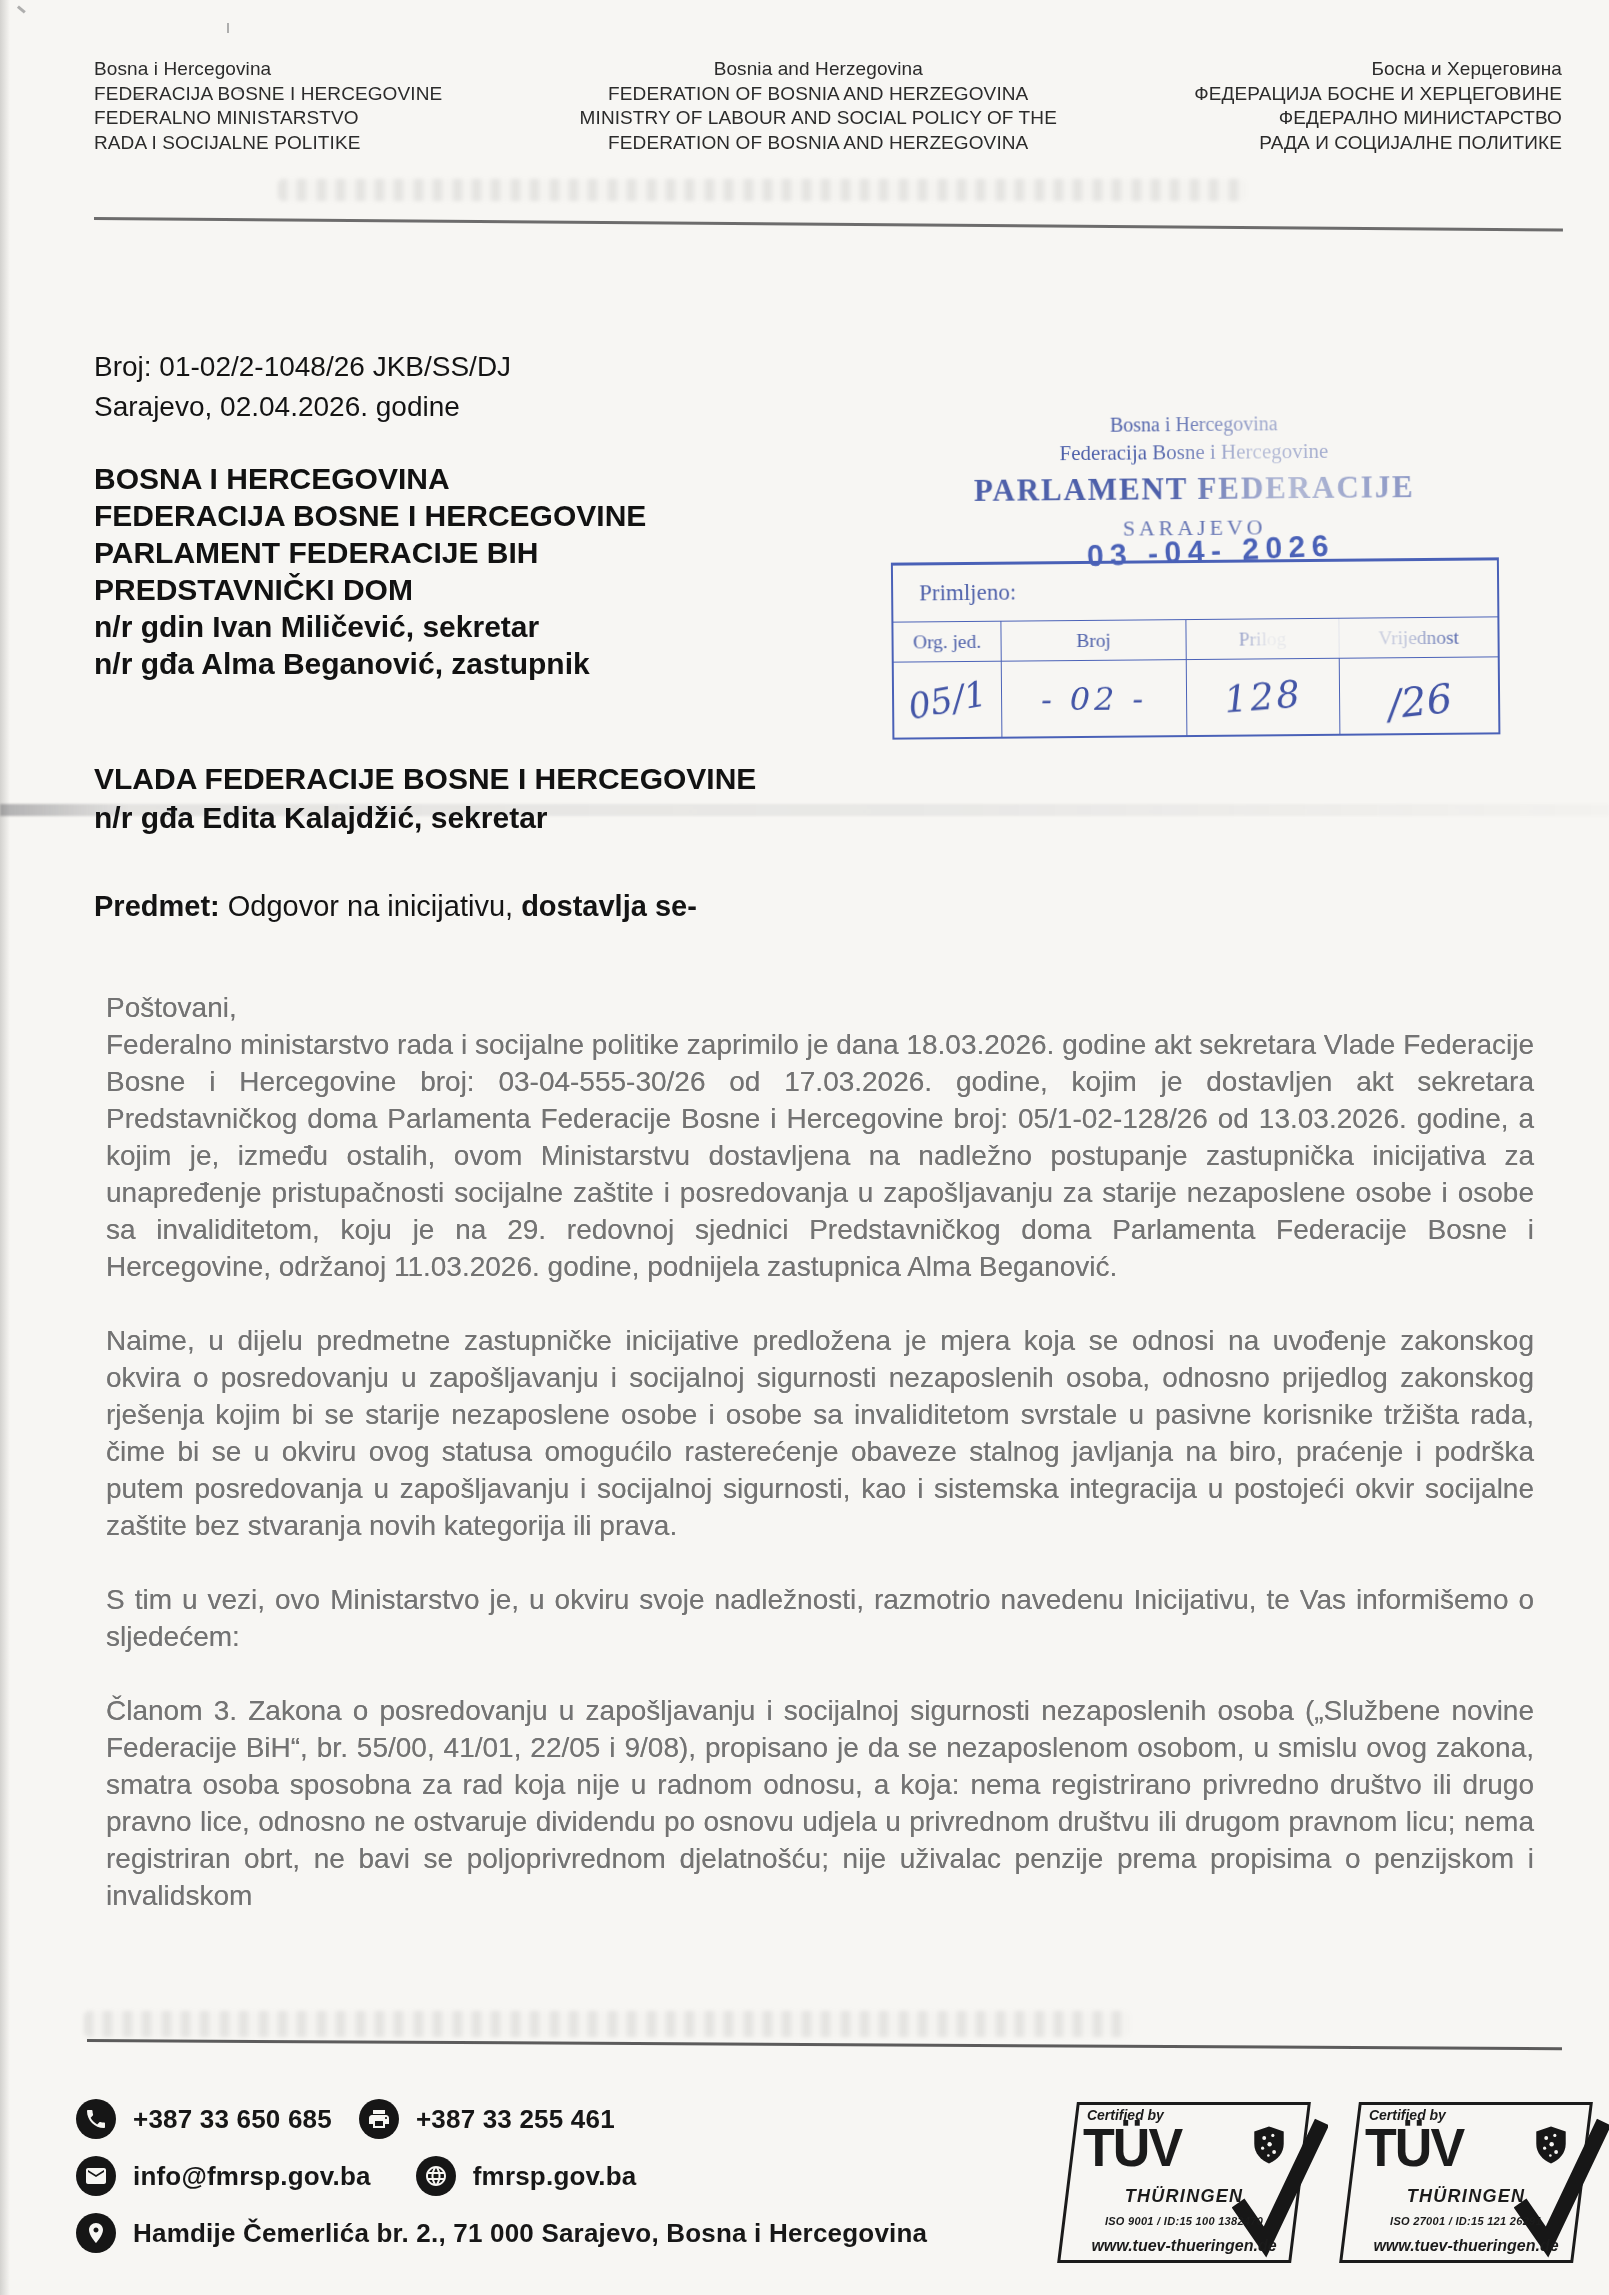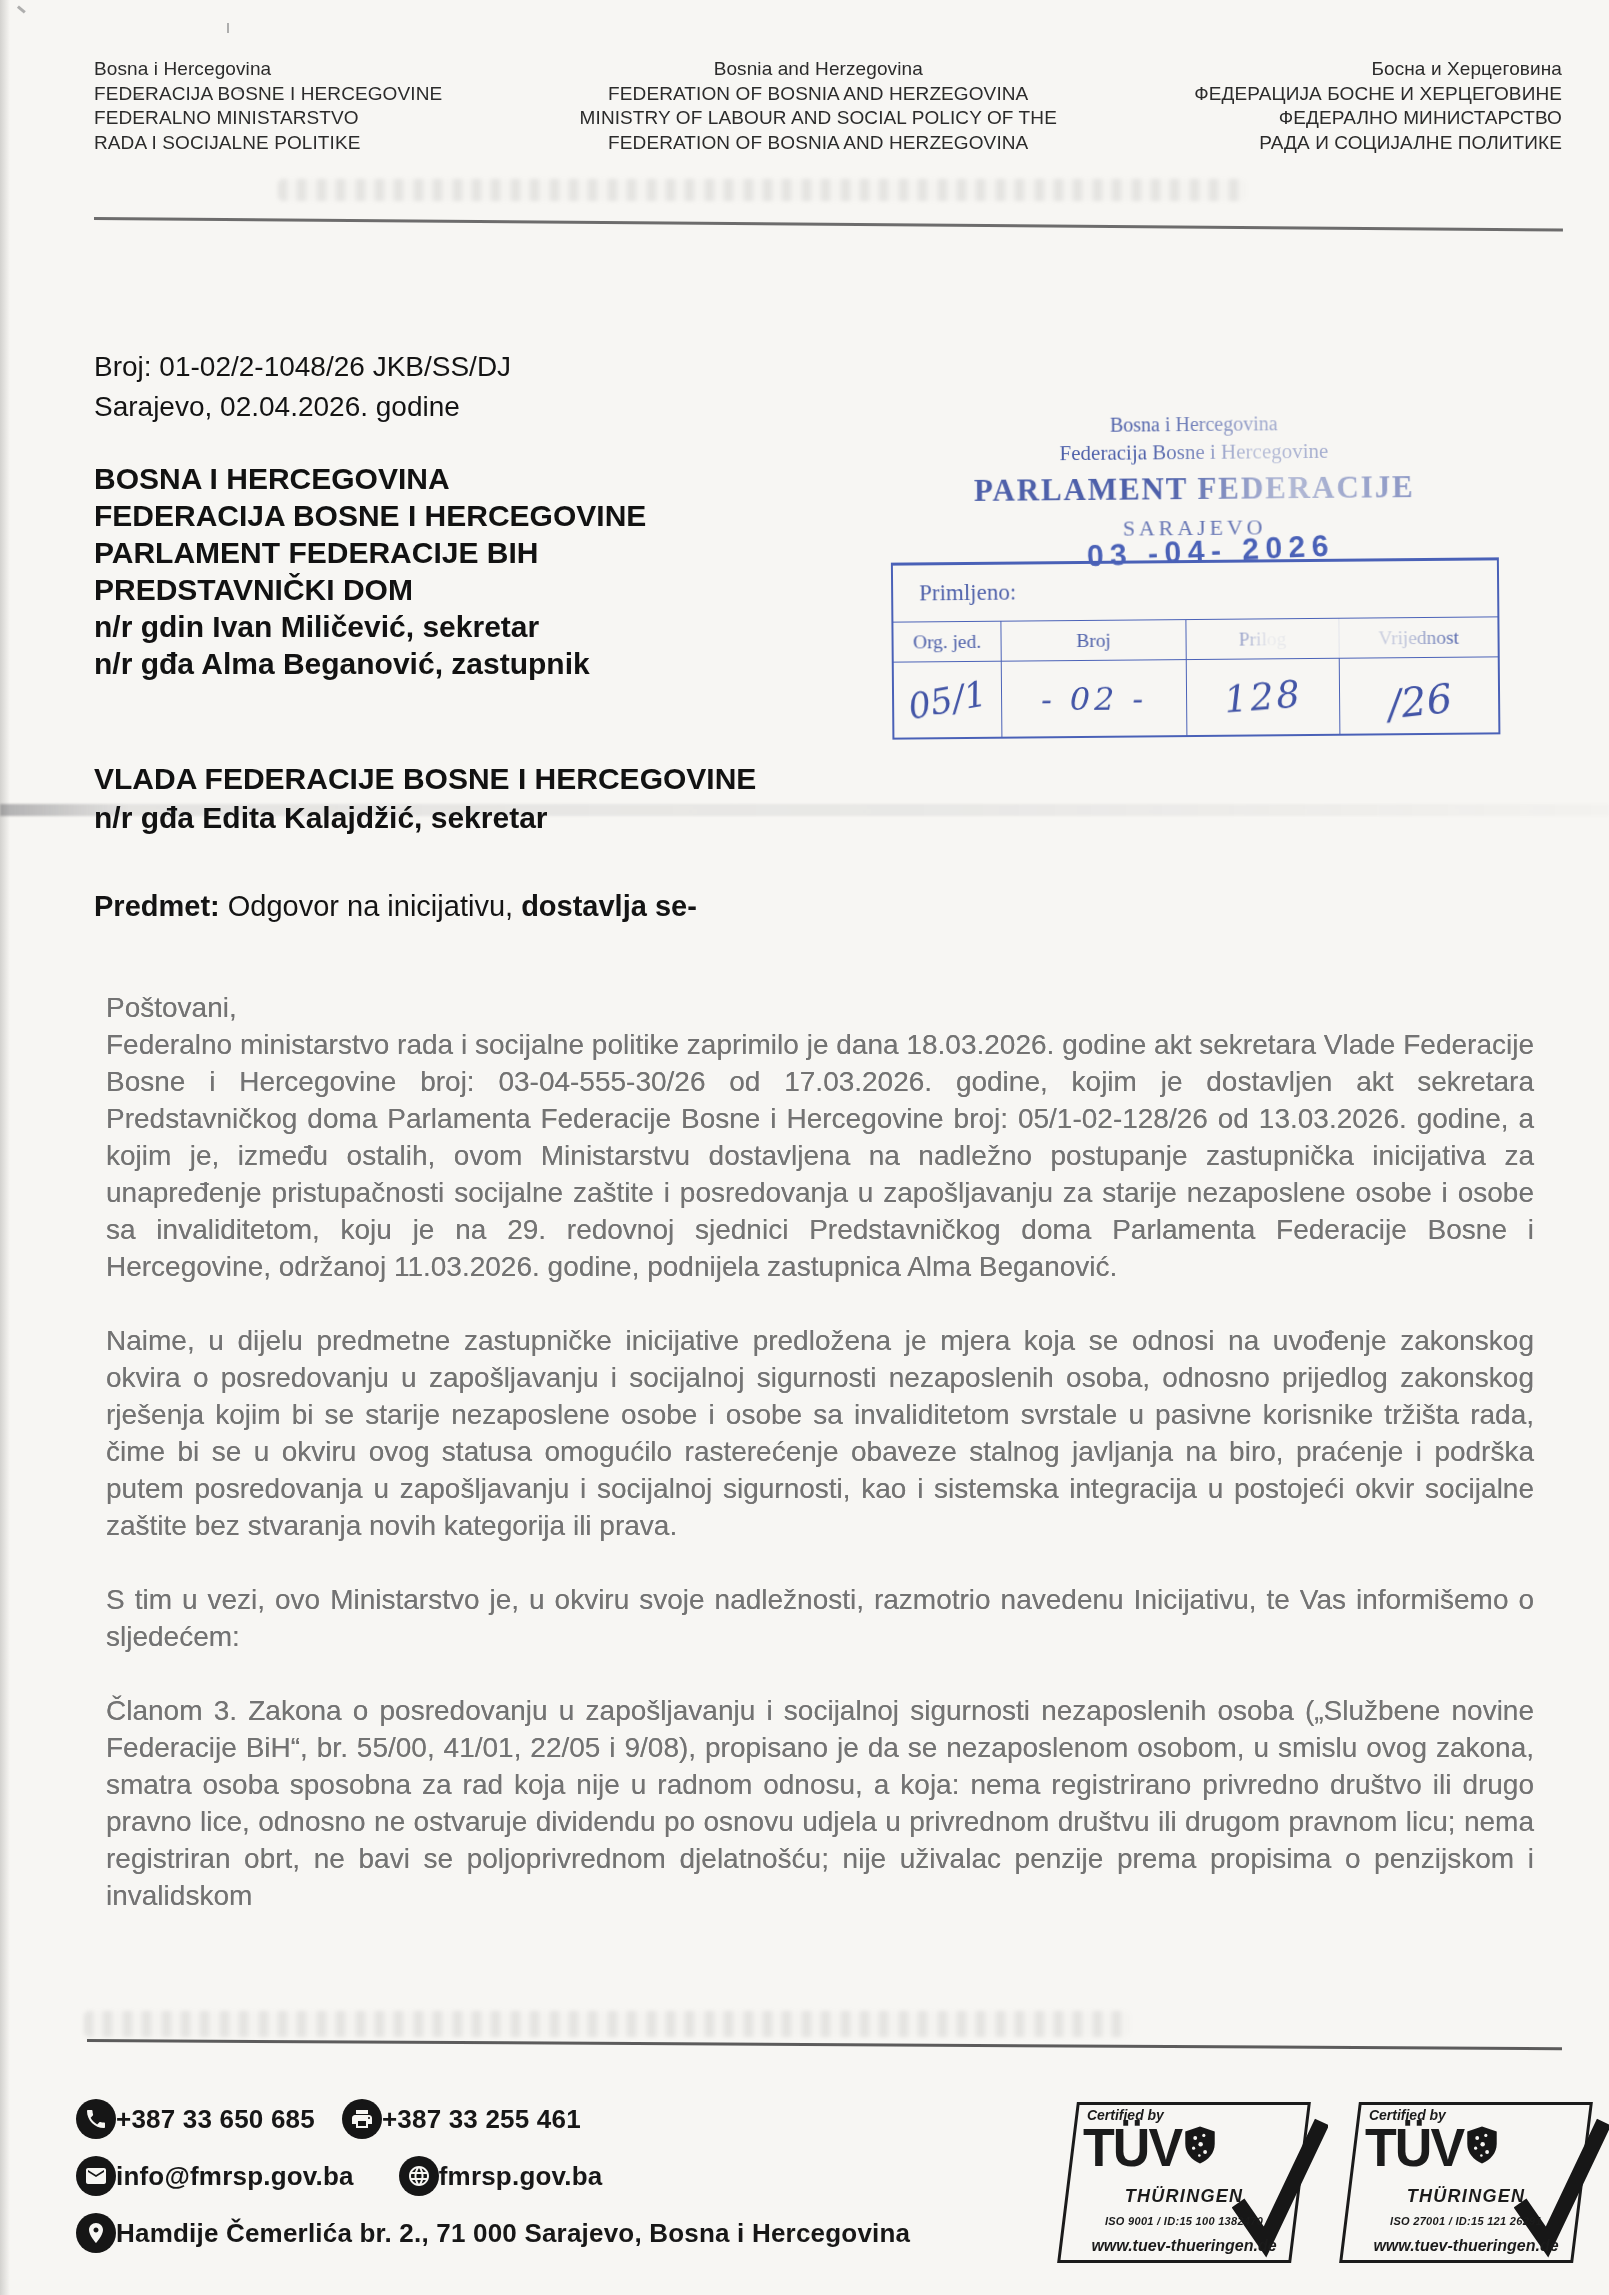--- a/index.html
+++ b/index.html
@@ -77,34 +77,34 @@
   .hand{font-family:"DejaVu Serif","Liberation Serif",serif;font-style:italic;
     color:#3347a0;font-size:35px;}
   .hw1{transform:rotate(-10deg);}
   .hw2{font-size:32px;letter-spacing:3.9px;}
   .hw3{font-size:37px;transform:rotate(-4deg);letter-spacing:2.6px;}
   .hw4{font-size:40px;transform:rotate(-6deg) translateY(5.2px);}
   
   .contacts{position:absolute;left:76px;top:2099px;font-weight:bold;font-size:26px;color:#171717;}
   .c-row{display:flex;align-items:center;margin-bottom:17px;}
   .c-item{display:flex;align-items:center;}
-  .c-item .txt{white-space:nowrap;letter-spacing:0.2px;}
+  .c-item .txt{margin-left:17px;white-space:nowrap;letter-spacing:0.2px;}
   .cicon{width:40px;height:40px;border-radius:50%;background:#161616;flex:0 0 auto;
     display:flex;align-items:center;justify-content:center;}
   .cicon svg{width:24px;height:24px;fill:#f7f6f3;}
   .ml-a{margin-left:27px;} .ml-b{margin-left:45px;}
   
   .badge{position:absolute;top:2095px;width:253px;height:169px;color:#1b1b1b;}
   .badge-1{left:1066px;} .badge-2{left:1348px;}
   .badge-frame{position:absolute;left:1.3px;top:6.5px;right:18px;bottom:1.3px;
     border:3.2px solid #1b1b1b;transform:skewX(-7deg);}
   .badge-check{position:absolute;right:-9px;top:14px;width:96px;height:152px;}
   .badge-content{position:absolute;left:17px;top:11.6px;right:34px;text-align:center;}
   .cert-by{text-align:left;font-size:14px;font-weight:700;font-style:italic;margin-left:3.9px;}
-  .brand-row{display:flex;align-items:flex-start;justify-content:flex-start;margin-top:1.3px;}
+  .brand-row{display:flex;align-items:flex-start;justify-content:space-between;margin-top:1.3px;}
   .tuv{font-size:52px;font-weight:900;letter-spacing:-1.9px;line-height:48px;
     transform:scaleY(1.02);}
   .shield{width:32px;height:40px;margin-left:2.6px;margin-top:1.3px;}
   .thuringen{font-size:18px;font-style:italic;font-weight:600;letter-spacing:1.3px;margin-top:14px;}
   .iso-line{font-size:11px;font-weight:700;font-style:italic;margin-top:8.4px;letter-spacing:0.3px;
     white-space:nowrap;}
   .badge-url{font-size:16px;font-weight:800;font-style:italic;margin-top:9.7px;}
 </style>
 </head>
 <body>

